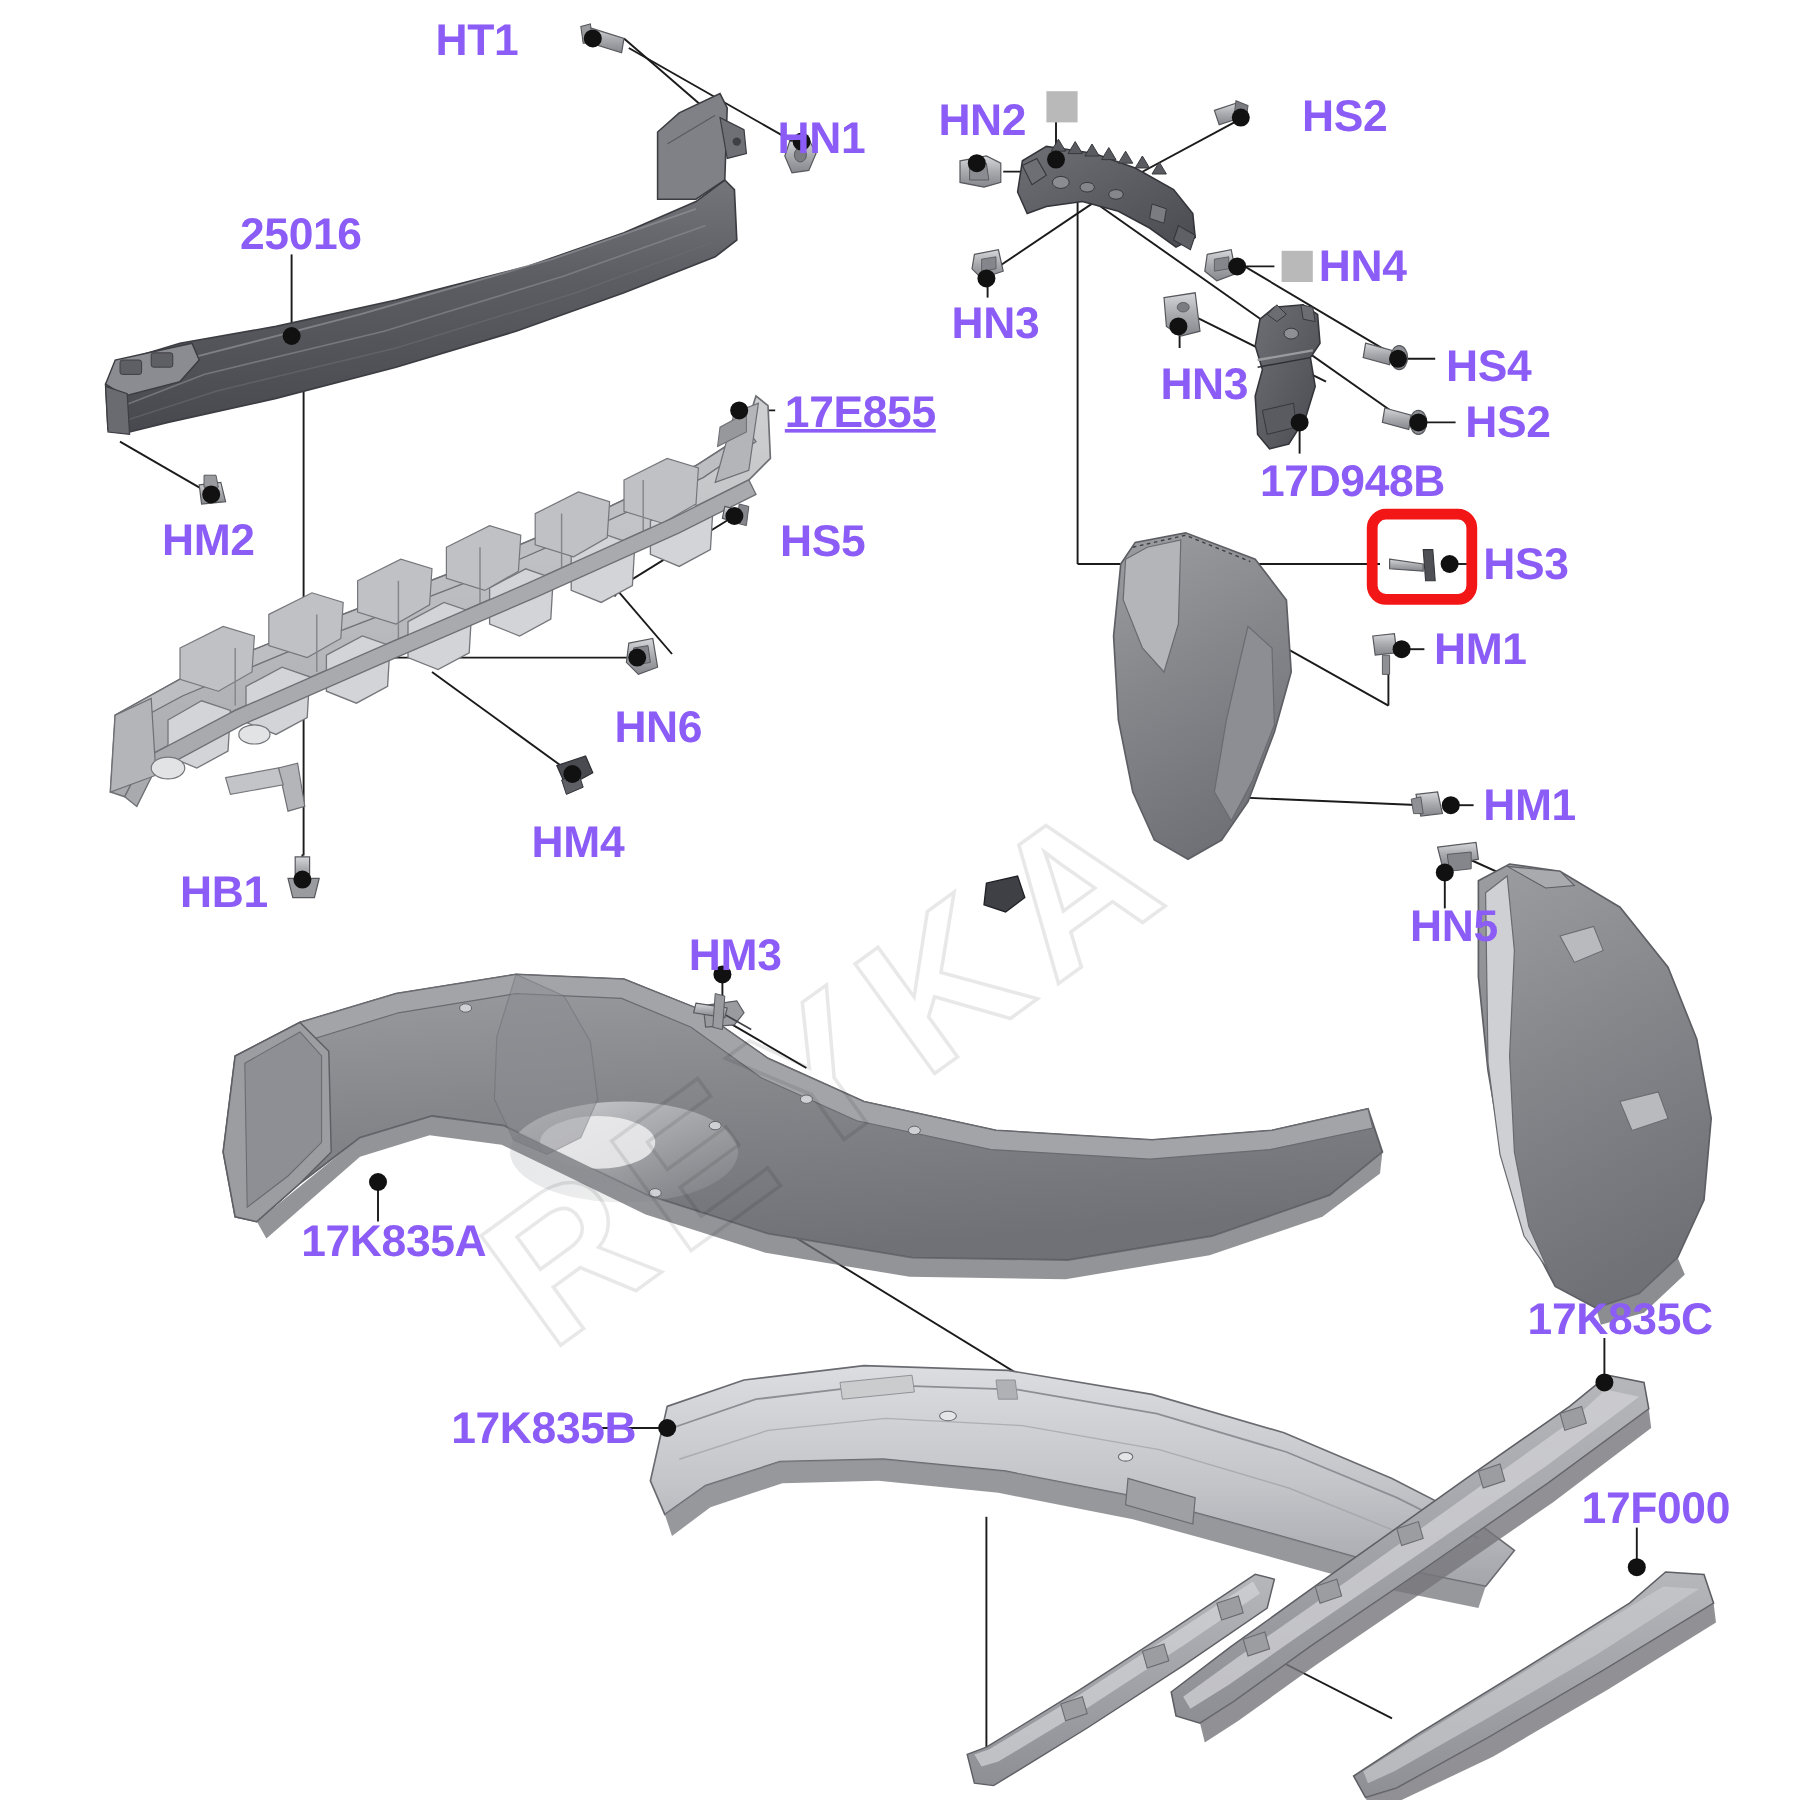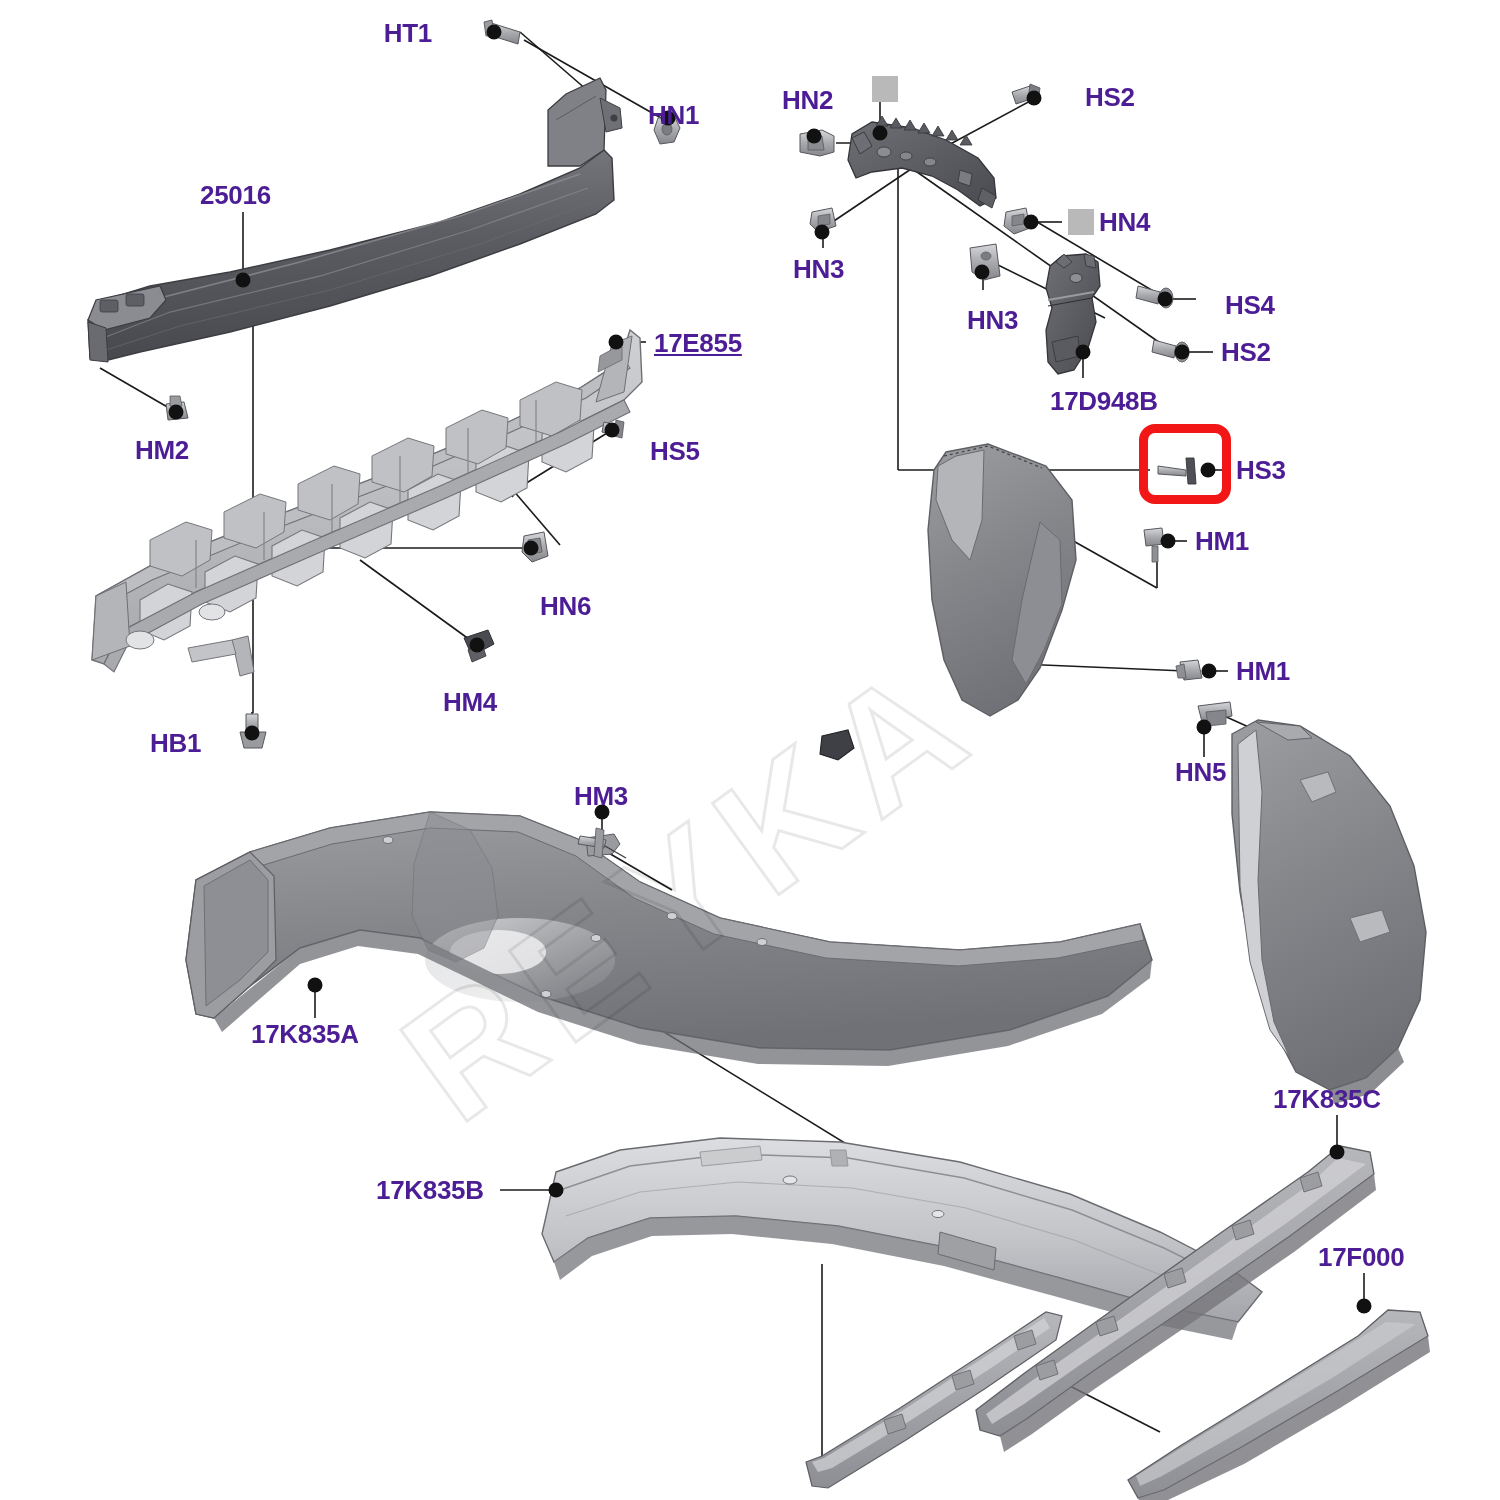--- a/index.html
+++ b/index.html
@@ -17,22 +17,22 @@
   }
   #art-layer {
     position: absolute;
     left: 0; top: 0;
     width: 1500px; height: 1500px;
   }
   .callout-label {
     position: absolute;
     font-family: "Liberation Sans", sans-serif;
     font-weight: bold;
-    font-size: 26px;
-    color: #4c1d95;
+    font-size: 37px;
+    color: #8b5cf6;
     white-space: nowrap;
     letter-spacing: -0.3px;
     line-height: 1;
     user-select: none;
   }
   .callout-label.anchor-right { transform: translate(-100%, -50%); }
   .callout-label.anchor-left  { transform: translate(0, -50%); }
 
   .redact-square {
     position: absolute;
@@ -533,29 +533,29 @@
 
   <div id="label-layer">
       <div class="callout-label anchor-right" style="left: 432px; top: 33px;">HT1</div>
       <div class="callout-label anchor-left" style="left: 648px; top: 79px; margin-top: 36px;">HN1</div>
       <div class="callout-label anchor-left" style="left: 782px; top: 100px;">HN2</div>
       <div class="callout-label anchor-left" style="left: 1085px; top: 97px;">HS2</div>
       <div class="callout-label anchor-left" style="left: 200px; top: 195px;">25016</div>
       <div class="callout-label anchor-left" style="left: 1099px; top: 222px;">HN4</div>
       <div class="callout-label anchor-left" style="left: 793px; top: 269px;">HN3</div>
       <div class="callout-label anchor-left" style="left: 967px; top: 320px;">HN3</div>
-      <div class="callout-label anchor-left" style="left: 1205px; top: 305px; margin-left: 20px;">HS4</div>
+      <div class="callout-label anchor-left" style="left: 1205px; top: 305px;">HS4</div>
       <div class="callout-label anchor-left" style="left: 654px; top: 343px; text-decoration: underline;">17E855</div>
       <div class="callout-label anchor-left" style="left: 1221px; top: 352px;">HS2</div>
       <div class="callout-label anchor-left" style="left: 1050px; top: 401px;">17D948B</div>
       <div class="callout-label anchor-left" style="left: 650px; top: 451px;">HS5</div>
       <div class="callout-label anchor-left" style="left: 135px; top: 450px;">HM2</div>
       <div class="callout-label anchor-left" style="left: 1236px; top: 470px;">HS3</div>
       <div class="callout-label anchor-left" style="left: 1195px; top: 541px;">HM1</div>
-      <div class="callout-label anchor-left" style="left: 540px; top: 606px;">HN6</div>
+      <div class="callout-label anchor-left" style="left: 512px; top: 606px;">HN6</div>
       <div class="callout-label anchor-left" style="left: 1236px; top: 671px;">HM1</div>
       <div class="callout-label anchor-left" style="left: 443px; top: 702px;">HM4</div>
       <div class="callout-label anchor-left" style="left: 150px; top: 743px;">HB1</div>
       <div class="callout-label anchor-left" style="left: 1175px; top: 772px;">HN5</div>
       <div class="callout-label anchor-left" style="left: 574px; top: 796px;">HM3</div>
       <div class="callout-label anchor-left" style="left: 251px; top: 1034px;">17K835A</div>
       <div class="callout-label anchor-left" style="left: 1273px; top: 1099px;">17K835C</div>
       <div class="callout-label anchor-left" style="left: 376px; top: 1190px;">17K835B</div>
       <div class="callout-label anchor-left" style="left: 1318px; top: 1257px;">17F000</div>
     </div>

